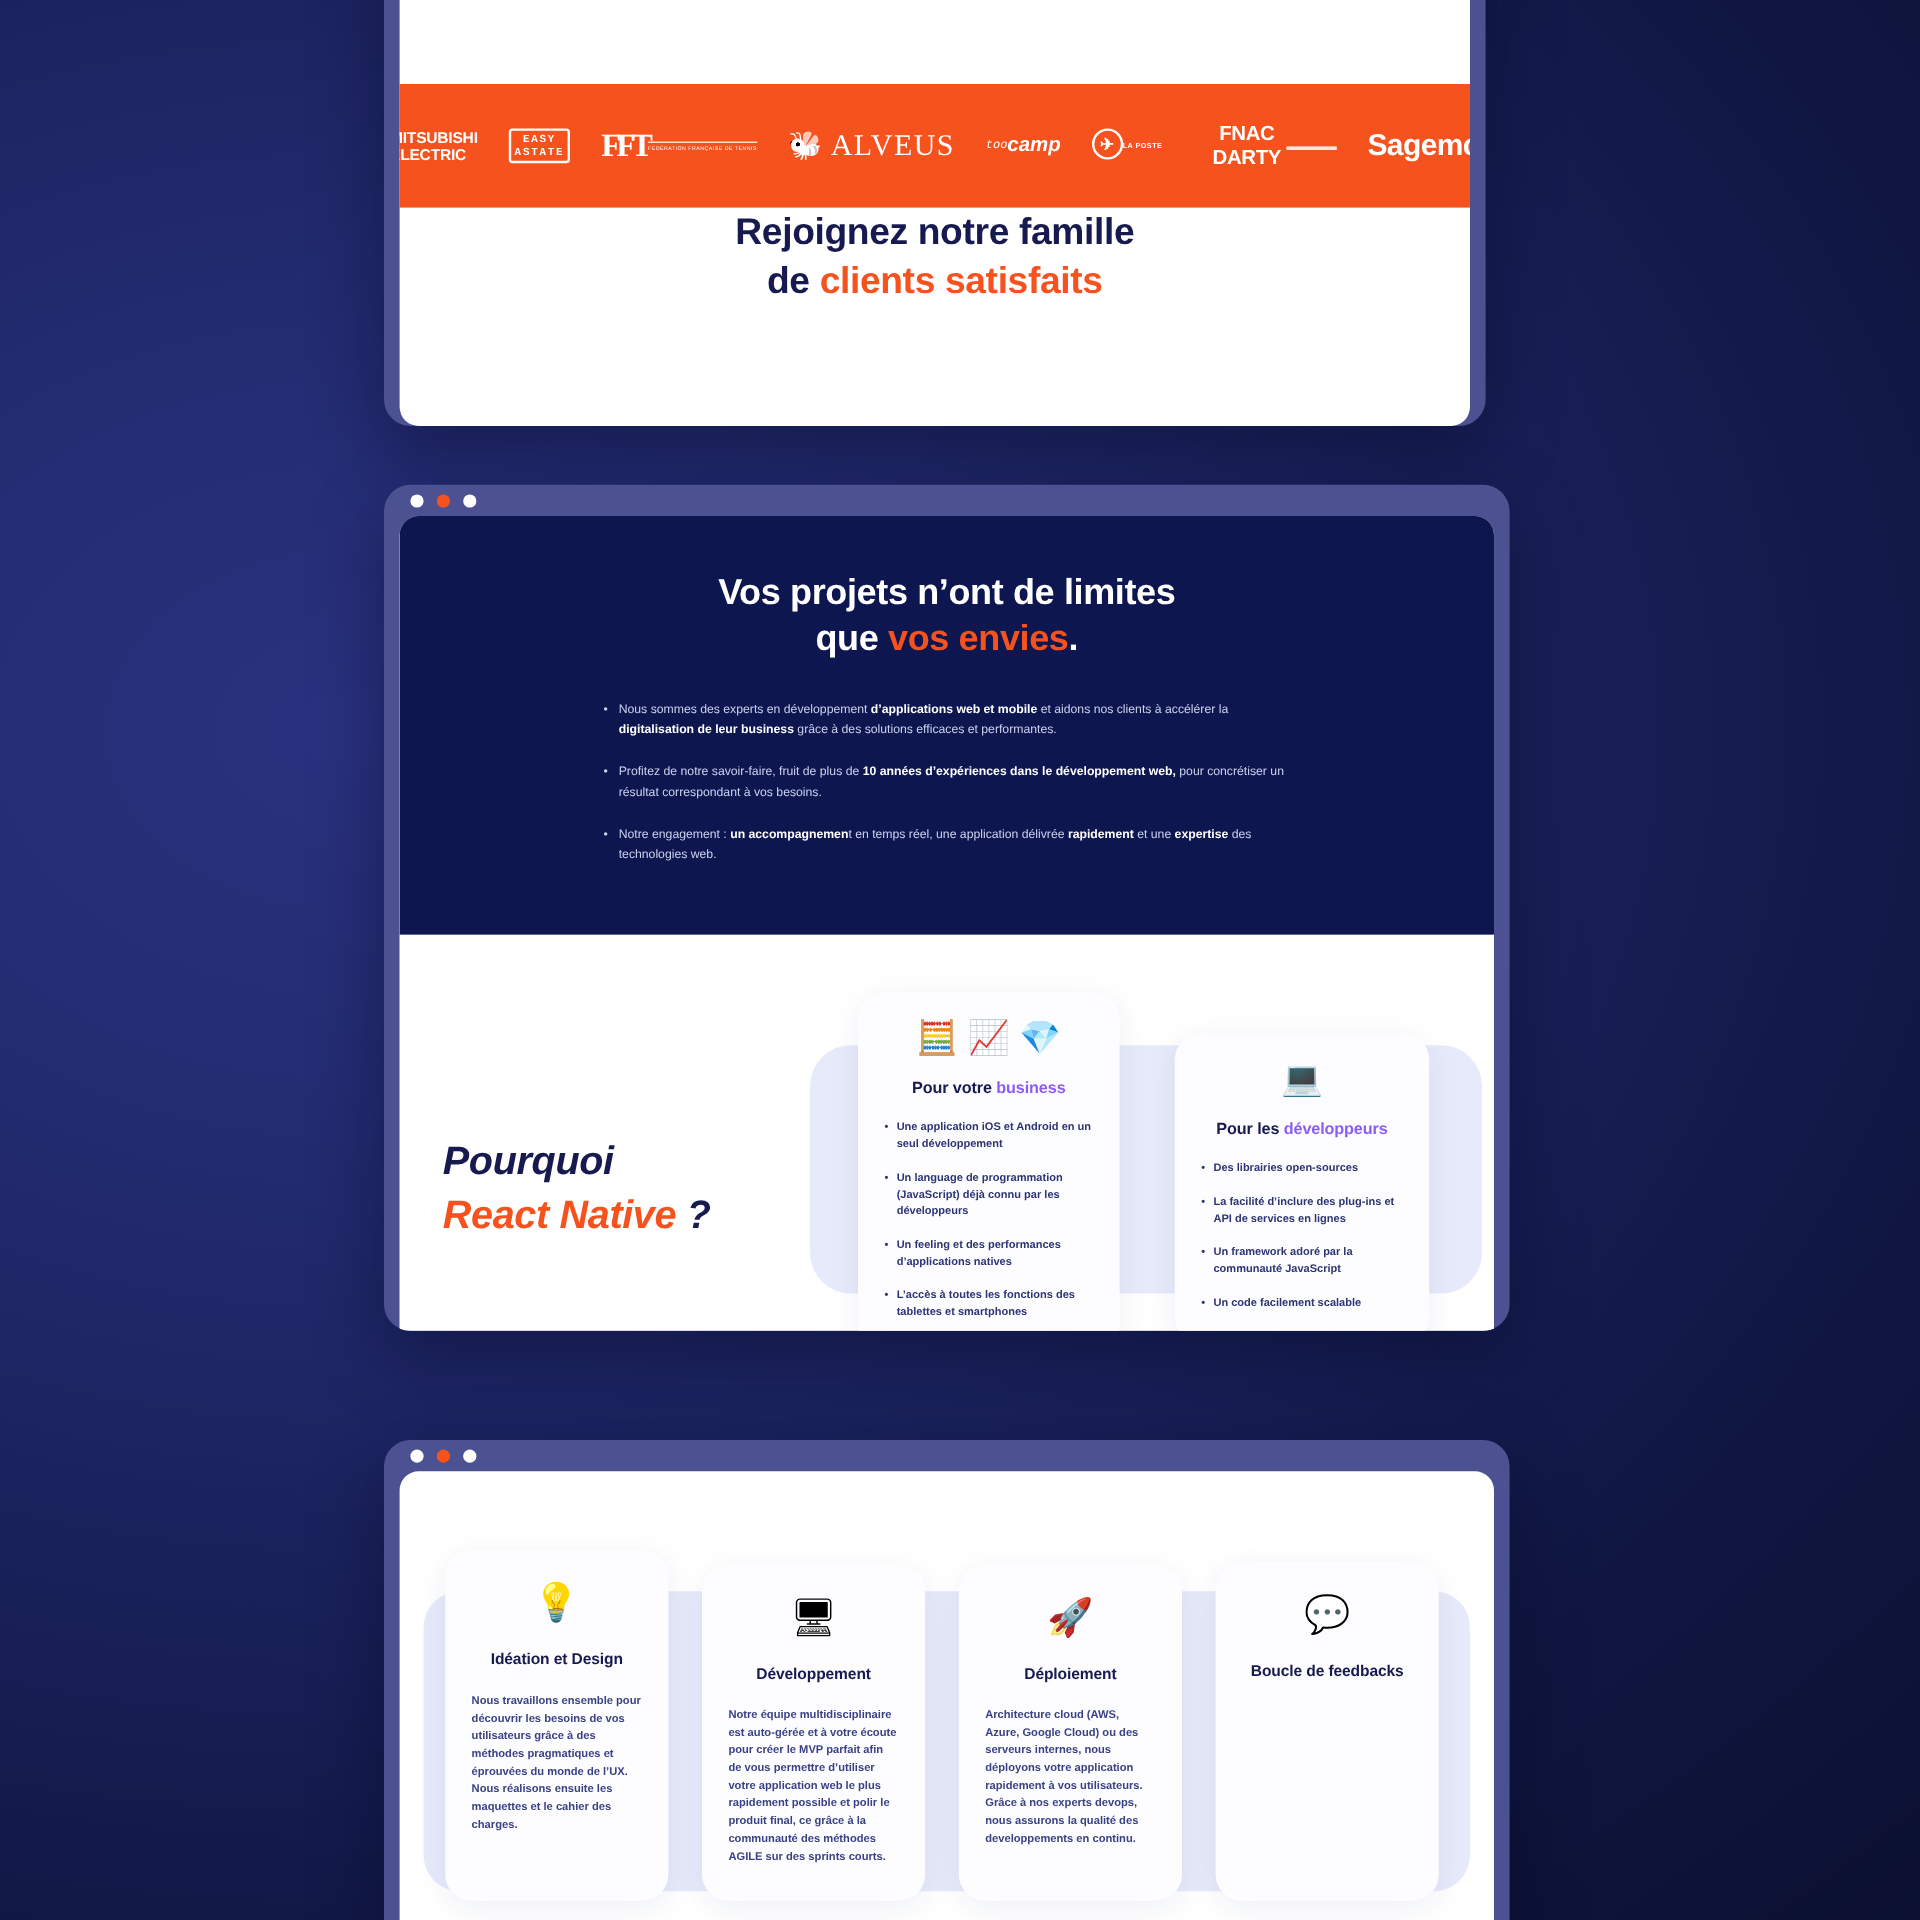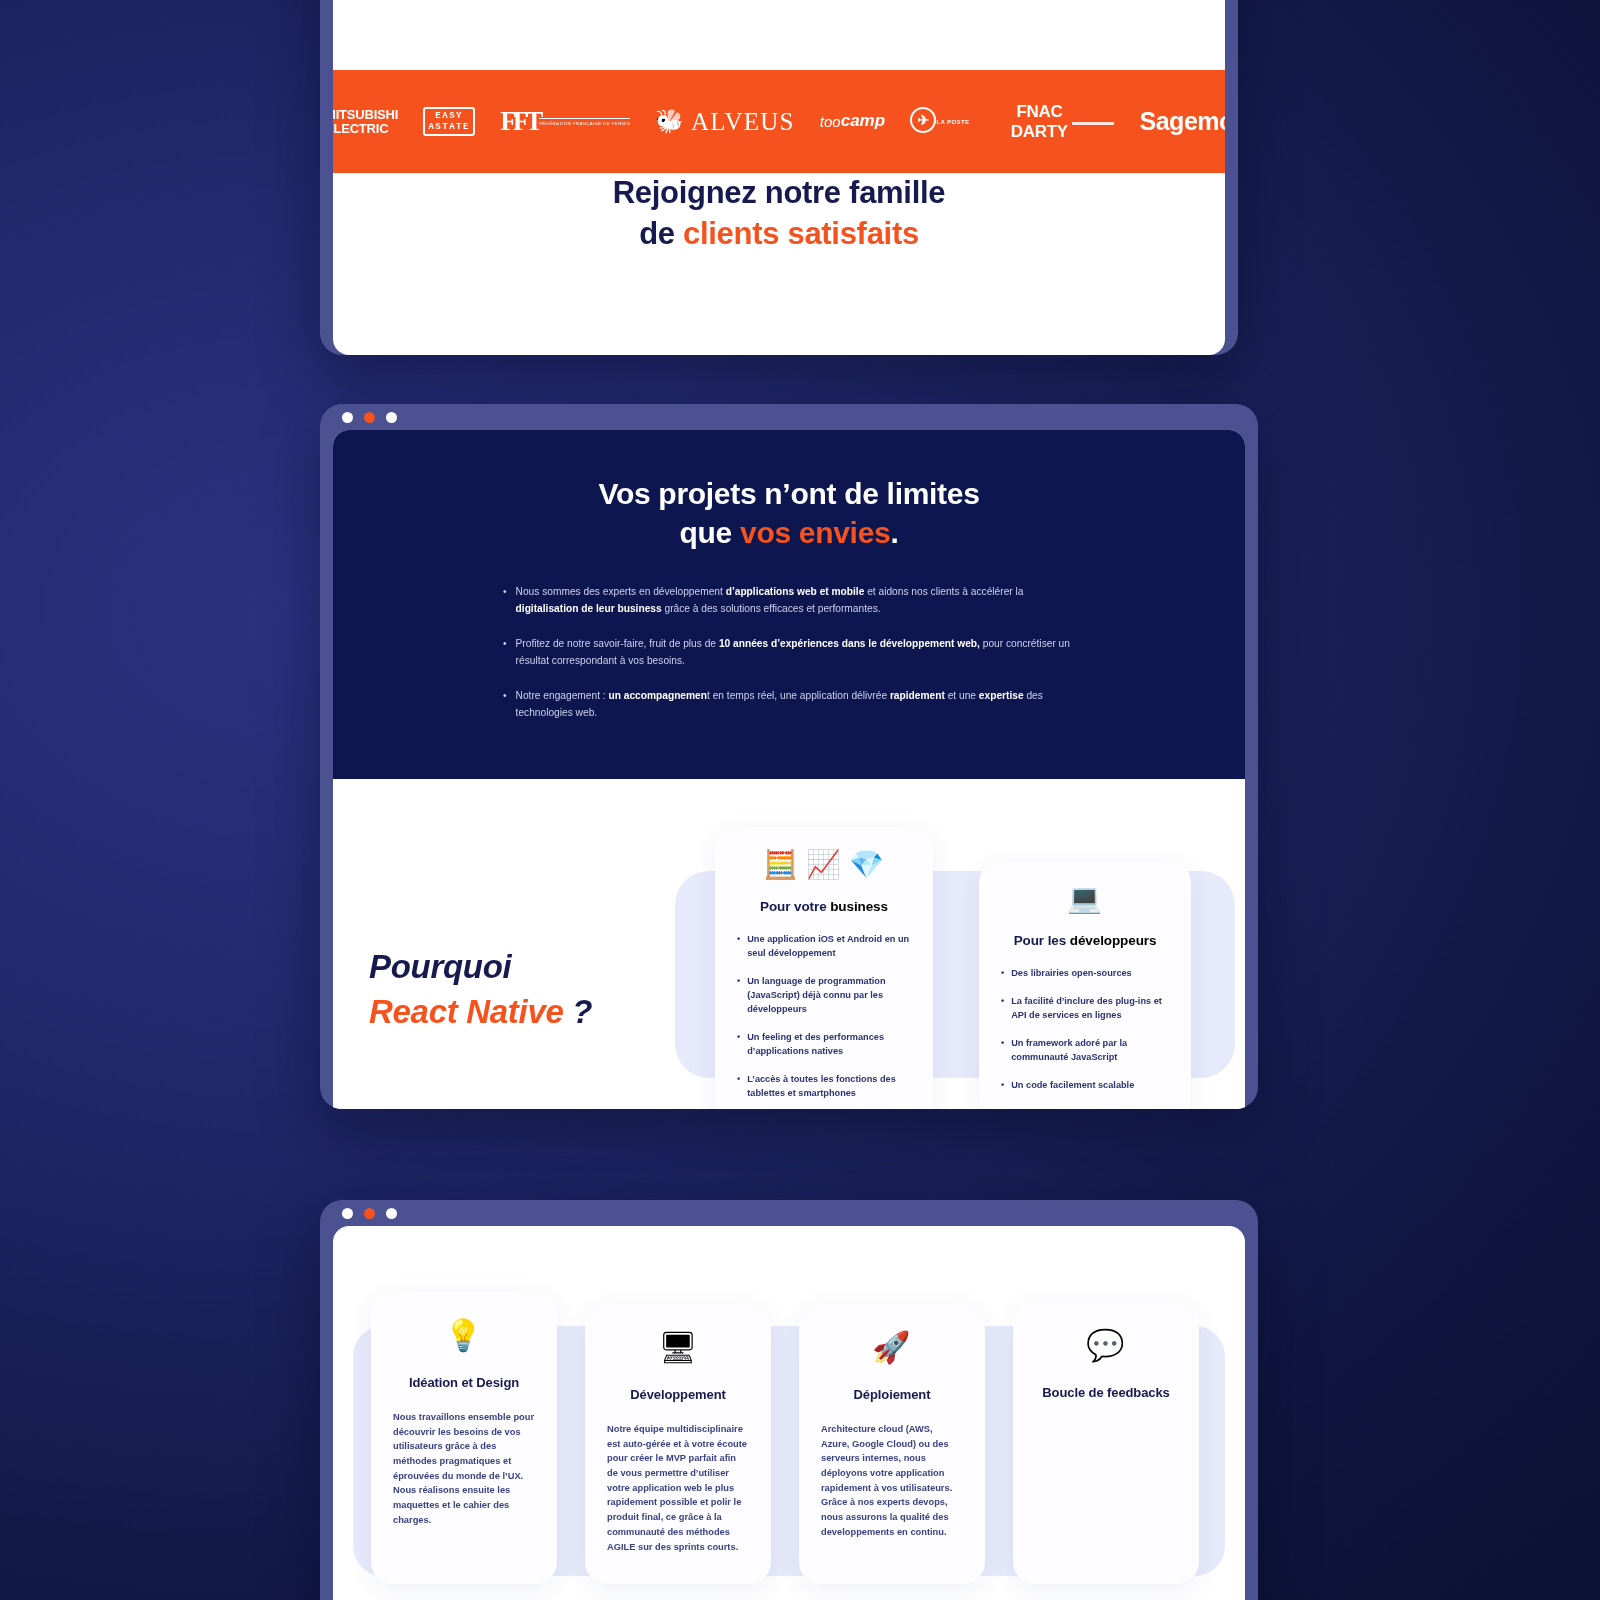--- a/index.html
+++ b/index.html
@@ -116,21 +116,21 @@
     display: flex; align-items: center; gap: 7px;
   }
   .logo-alveus .bee { font-size: 23px; line-height: 1; filter: grayscale(1) brightness(3); }
   .logo-alveus .txt {
     font-family: "Liberation Serif", serif;
     font-size: 25px;
     letter-spacing: 1.2px;
     font-weight: normal;
   }
   .logo-toocamp { text-align: center; line-height: 1; }
-  .logo-toocamp .t1 { font-size: 15px; font-style: italic; display: block; }
+  .logo-toocamp .t1 { font-size: 10px; font-style: italic; display: block; font-family: Liberation Mono, monospace; }
   .logo-toocamp .t2 { font-size: 17px; font-weight: bold; display: block; margin-top: -2px; font-style: italic; }
   .logo-laposte { text-align: center; }
   .logo-laposte .lp-circle {
     width: 26px; height: 26px; border-radius: 50%;
     border: 2px solid #fff; display: flex; align-items: center;
     justify-content: center; font-size: 14px; font-weight: bold;
     margin: 0 auto 3px auto;
   }
   .logo-laposte .lp-txt { font-size: 6px; font-weight: bold; letter-spacing: 0.4px; }
   .logo-fnac { text-align: center; }
@@ -250,21 +250,21 @@
     margin-bottom: 20px;
   }
   .rn-card h3 {
     text-align: center;
     font-size: 13.5px;
     font-weight: bold;
     color: #161a4f;
     margin-bottom: 19px;
     letter-spacing: -0.1px;
   }
-  .rn-card h3 .hl { color: #000000; }
+  .rn-card h3 .hl { color: #8b5cf6; }
   .rn-li {
     display: flex;
     gap: 7px;
     font-size: 9.2px;
     line-height: 1.52;
     color: #2c3475;
     font-weight: bold;
     margin-bottom: 14px;
   }
   .rn-li:last-child { margin-bottom: 0; }

